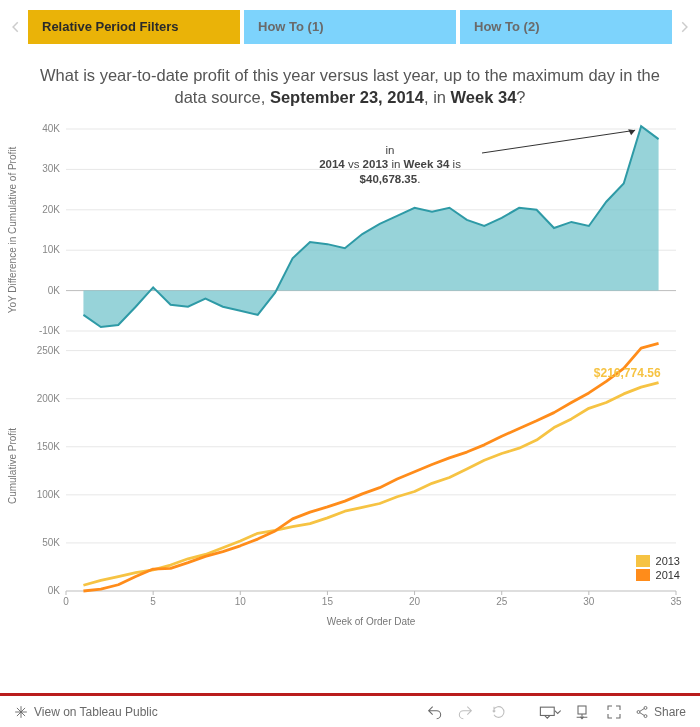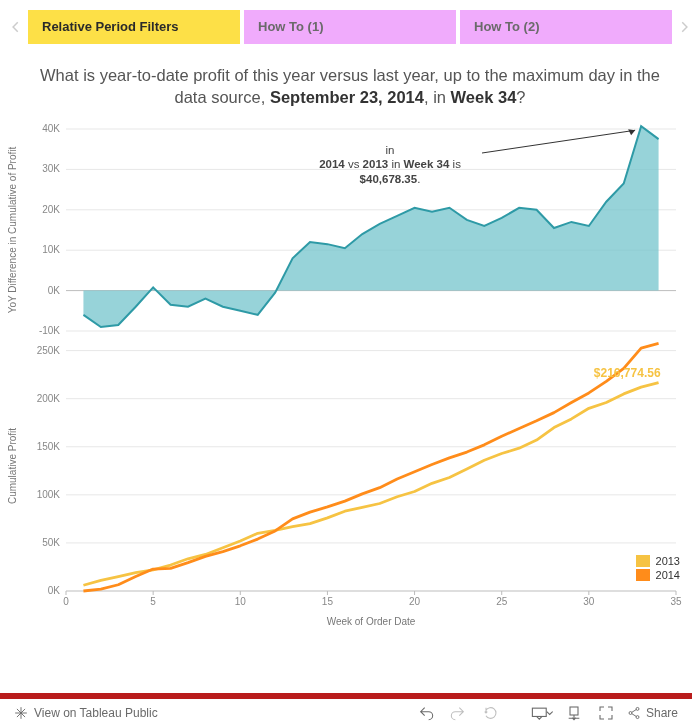--- a/index.html
+++ b/index.html
@@ -18,34 +18,34 @@
     gap: 2px;
   }
   .chev-btn {
     width: 20px; height: 28px; display:flex; align-items:center; justify-content:center;
     color:#ccc; cursor:default;
   }
   .chev-btn svg { width:14px; height:22px; }
   .tabs { display:flex; flex:1; gap:4px; }
   .tab {
     flex:1;
-    background:#f0abfc;
+    background:#7dd3fc;
     padding:10px 14px 10px 14px;
     font-size:13px;
     font-weight:700;
     color:#6a6a6a;
     cursor:pointer;
     position:relative;
     overflow:hidden;
     height:34px;
     white-space:normal;
     line-height:1.05;
   }
   .tab.active {
-    background:#fde047;
+    background:#eab308;
     color:#2a2a2a;
   }
   .title-area {
     text-align:center;
     padding:10px 30px 12px 30px;
     font-size:16.5px;
     color:#555;
     line-height:1.35;
   }
   .title-area b { font-weight:700; color:#333; }
@@ -75,23 +75,23 @@
   .legend-row { display:flex; align-items:center; gap:6px; margin-top:2px;}
   .legend-sw { width:14px; height:12px; }
   .sw-2013 { background:#f6c343; }
   .sw-2014 { background:#ff8c1a; }
   svg text { font-family: Arial, Helvetica, sans-serif; }
   .axis-label { font-size:10px; fill:#777; }
   .tick-label { font-size:10px; fill:#888; }
   .value-label { font-size:12px; font-weight:700; }
   .toolbar {
     position:absolute;
-    left:0; right:8px; bottom:0;
+    left:0; right:0; bottom:0;
     height:34px;
-    border-top:6px solid #b91c1c;
+    border-top:3px solid #b91c1c;
     display:flex;
     align-items:center;
     padding:0 14px;
     gap:10px;
     color:#6a6a6a;
     font-size:12px;
   }
   .toolbar .view-on {
     display:flex; align-items:center; gap:6px; cursor:pointer;
   }

